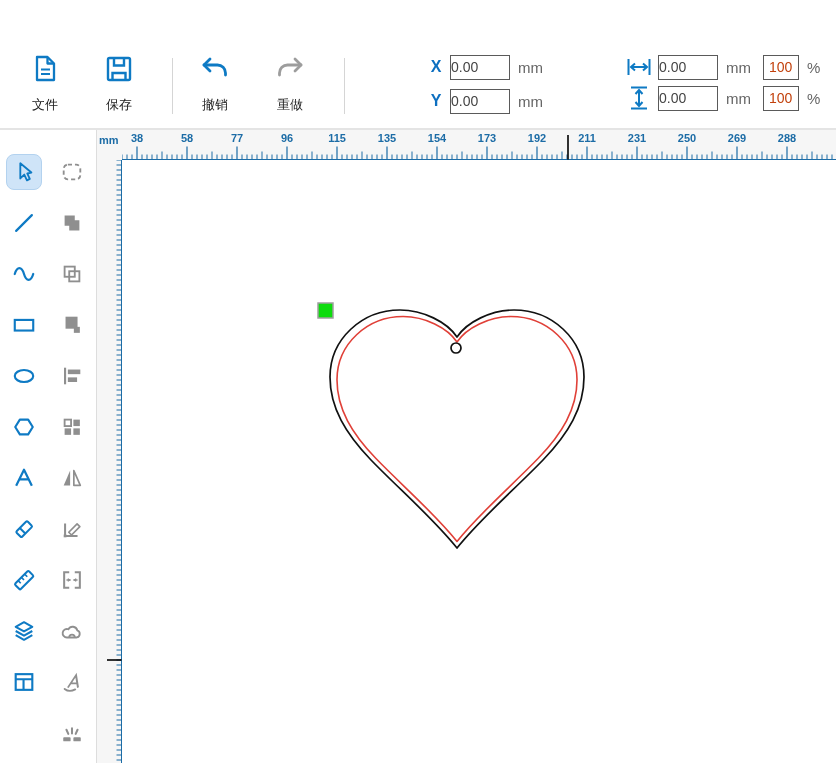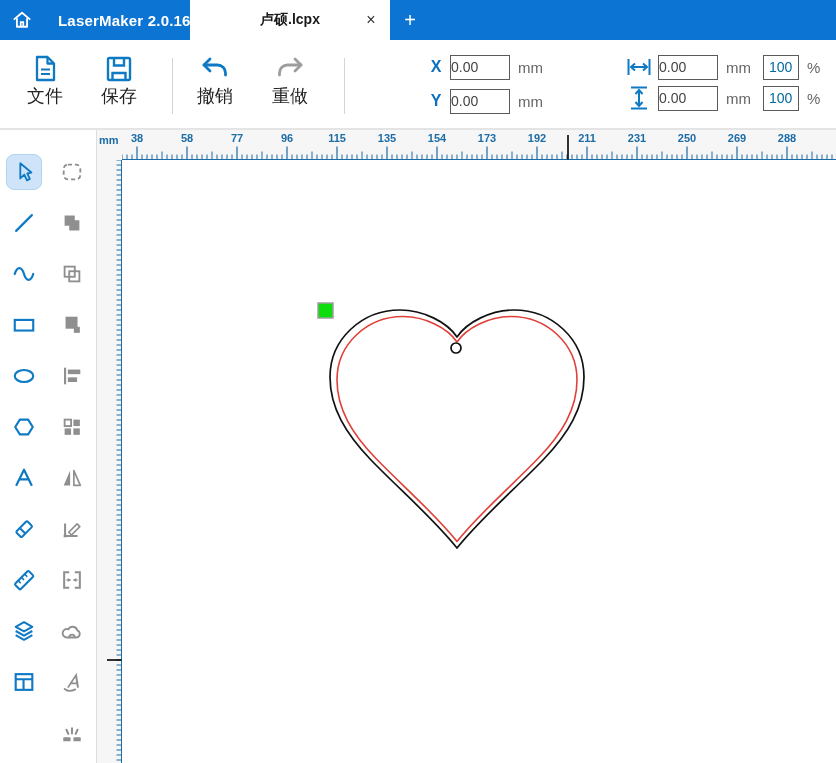--- a/index.html
+++ b/index.html
@@ -19,33 +19,33 @@
     font-size:16px; color:#333; width:18px; height:18px; line-height:18px; text-align:center; cursor:pointer; }
   .new-tab { position:absolute; left:396px; top:0; width:28px; height:40px; color:#fff;
     font-size:20px; display:flex; align-items:center; justify-content:center; cursor:pointer; }
 
   
   .toolbar { position:absolute; left:0; top:40px; width:836px; height:90px; background:#fff;
     border-bottom:2px solid #e4e4e4; }
   .tb-item { position:absolute; top:10px; width:64px; height:72px; display:flex; flex-direction:column;
     align-items:center; justify-content:flex-start; cursor:pointer; }
   .tb-item svg { margin-top:4px; }
-  .tb-label { font-size:18px; color:#222; margin-top:0; white-space:nowrap; }
+  .tb-label { font-size:13px; color:#222; margin-top:12px; white-space:nowrap; }
   .tb-divider { position:absolute; top:18px; width:1px; height:56px; background:#d5d5d5; }
   .xy-group { position:absolute; left:428px; top:14px; }
   .xy-row { display:flex; align-items:center; height:26px; margin-bottom:8px; }
   .axis-label { color:#0d6fc0; font-weight:bold; font-size:16px; width:16px; text-align:center; margin-right:6px; }
   .num-input { width:60px; height:25px; border:1px solid #5a5a5a; background:#fff; font-size:14px;
     color:#444; padding-left:0; font-family:inherit; outline:none; }
   .unit { color:#666; font-size:15px; margin-left:8px; }
   .wh-group { position:absolute; left:626px; top:14px; }
   .wh-row { display:flex; align-items:center; height:26px; margin-bottom:5px; }
   .wh-row .dim-icon { width:26px; margin-right:6px; display:flex; justify-content:center; }
   .pct-input { width:36px; height:25px; border:1px solid #5a5a5a; background:#fff; font-size:14px;
-    color:#0369a1; padding-left:5px; margin-left:12px; font-family:inherit; outline:none; }
+    color:#c2410c; padding-left:5px; margin-left:12px; font-family:inherit; outline:none; }
 
   
   .workspace { position:absolute; left:0; top:130px; width:836px; height:633px; background:#f4f4f4; }
   .sidebar { position:absolute; left:0; top:0; width:97px; height:633px; background:#fff;
     border-right:1px solid #ddd; padding-top:16px; }
   .tool-row { display:flex; height:51px; }
   .tool-cell { width:48px; display:flex; align-items:center; justify-content:center; cursor:pointer; }
   .tool-active { background:#cfe4f8; border:1px solid #b3d2ef; border-radius:8px; width:36px; height:36px;
     display:flex; align-items:center; justify-content:center; }
 
@@ -53,35 +53,20 @@
     font-size:11px; font-weight:bold; color:#1c6ca6; padding:4px 0 0 2px; }
   #h-ruler { position:absolute; left:122px; top:0; width:714px; height:30px; background:#f6f6f6; }
   #v-ruler { position:absolute; left:97px; top:30px; width:25px; height:603px; background:#f6f6f6; }
   #canvas { position:absolute; left:122px; top:30px; width:714px; height:603px; background:#fff; }
 </style>
 </head>
 <body>
 
 <div class="app">
 
-  <div class="titlebar">
-    <div class="home-btn">
-      <svg width="22" height="22" viewBox="0 0 26 26">
-        <path d="M4 12 L13 4.5 L22 12" fill="none" stroke="#fff" stroke-width="2.2" stroke-linecap="round" stroke-linejoin="round"></path>
-        <path d="M7 11 V21 H19 V11" fill="none" stroke="#fff" stroke-width="2.2" stroke-linejoin="round"></path>
-        <path d="M11.5 21 V15.5 H14.5 V21" fill="none" stroke="#fff" stroke-width="2"></path>
-      </svg>
-    </div>
-    <span class="app-title">LaserMaker 2.0.16</span>
-    <div class="tab">
-      <span class="tab-title">卢硕.lcpx</span>
-      <span class="tab-close">×</span>
-    </div>
-    <div class="new-tab">+</div>
-  </div>
 
   <div class="toolbar">
 
     <div class="tb-item" style="left:13px">
       <svg width="30" height="30" viewBox="0 0 30 30">
         <path d="M7 3 H17.5 L24 9.5 V26 H7 Z" fill="none" stroke="#0e7ac4" stroke-width="2.3" stroke-linejoin="round"></path>
         <path d="M17.5 3 V9.5 H24" fill="none" stroke="#0e7ac4" stroke-width="2.3" stroke-linejoin="round"></path>
         <path d="M11 15.5 H20 M11 20 H20" stroke="#0e7ac4" stroke-width="2.2"></path>
       </svg>
       <span class="tb-label">文件</span>

